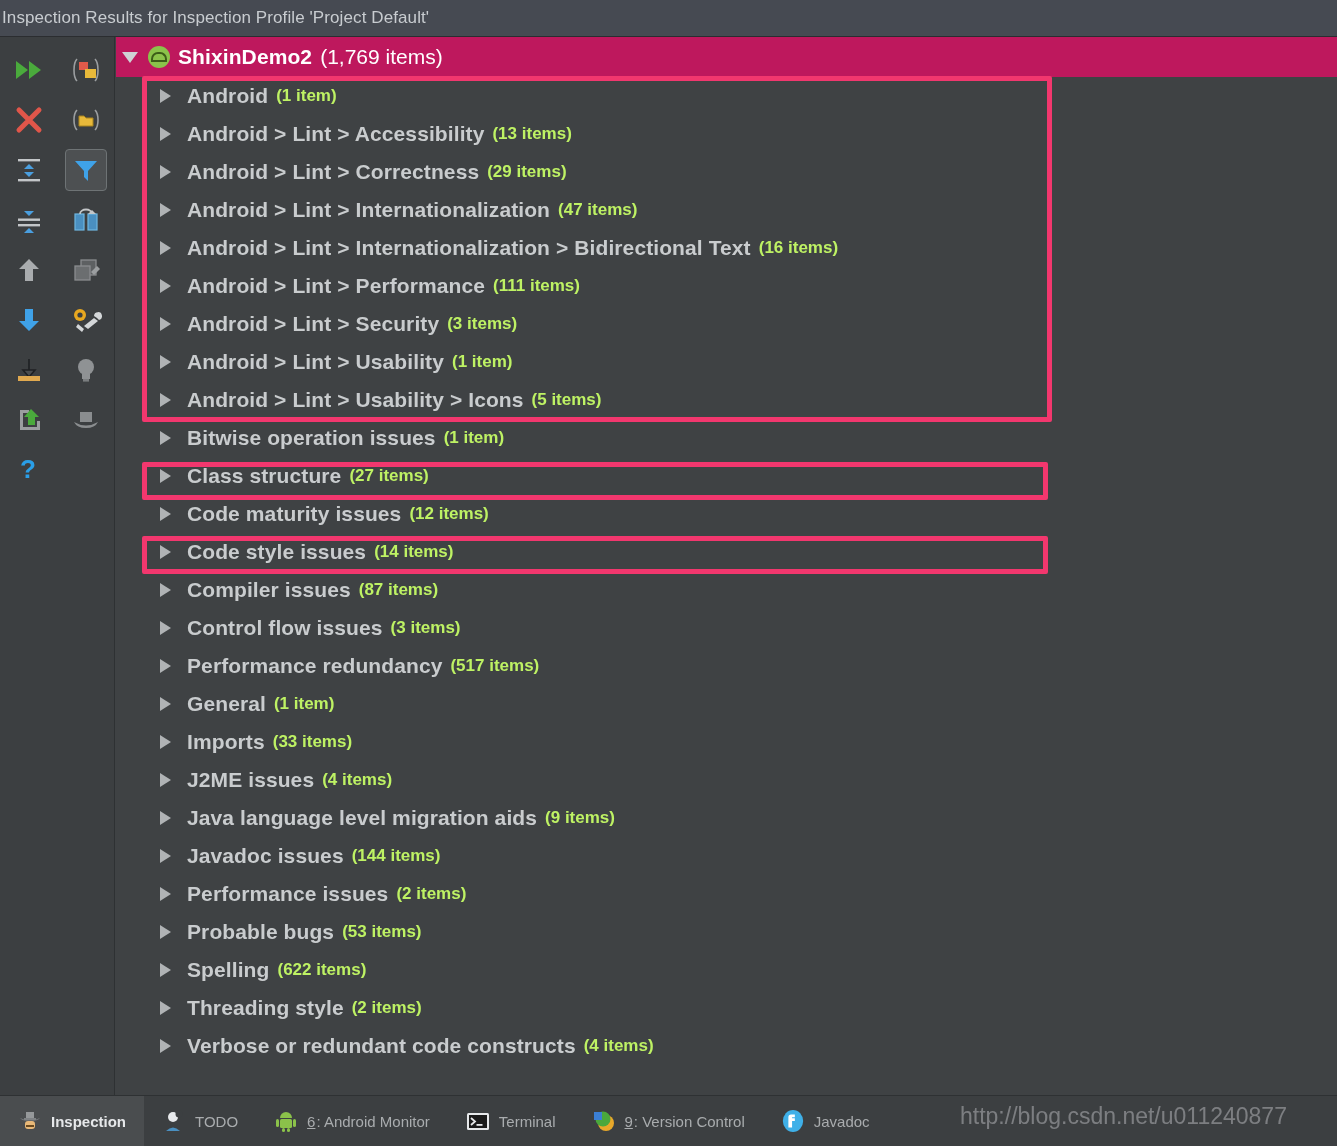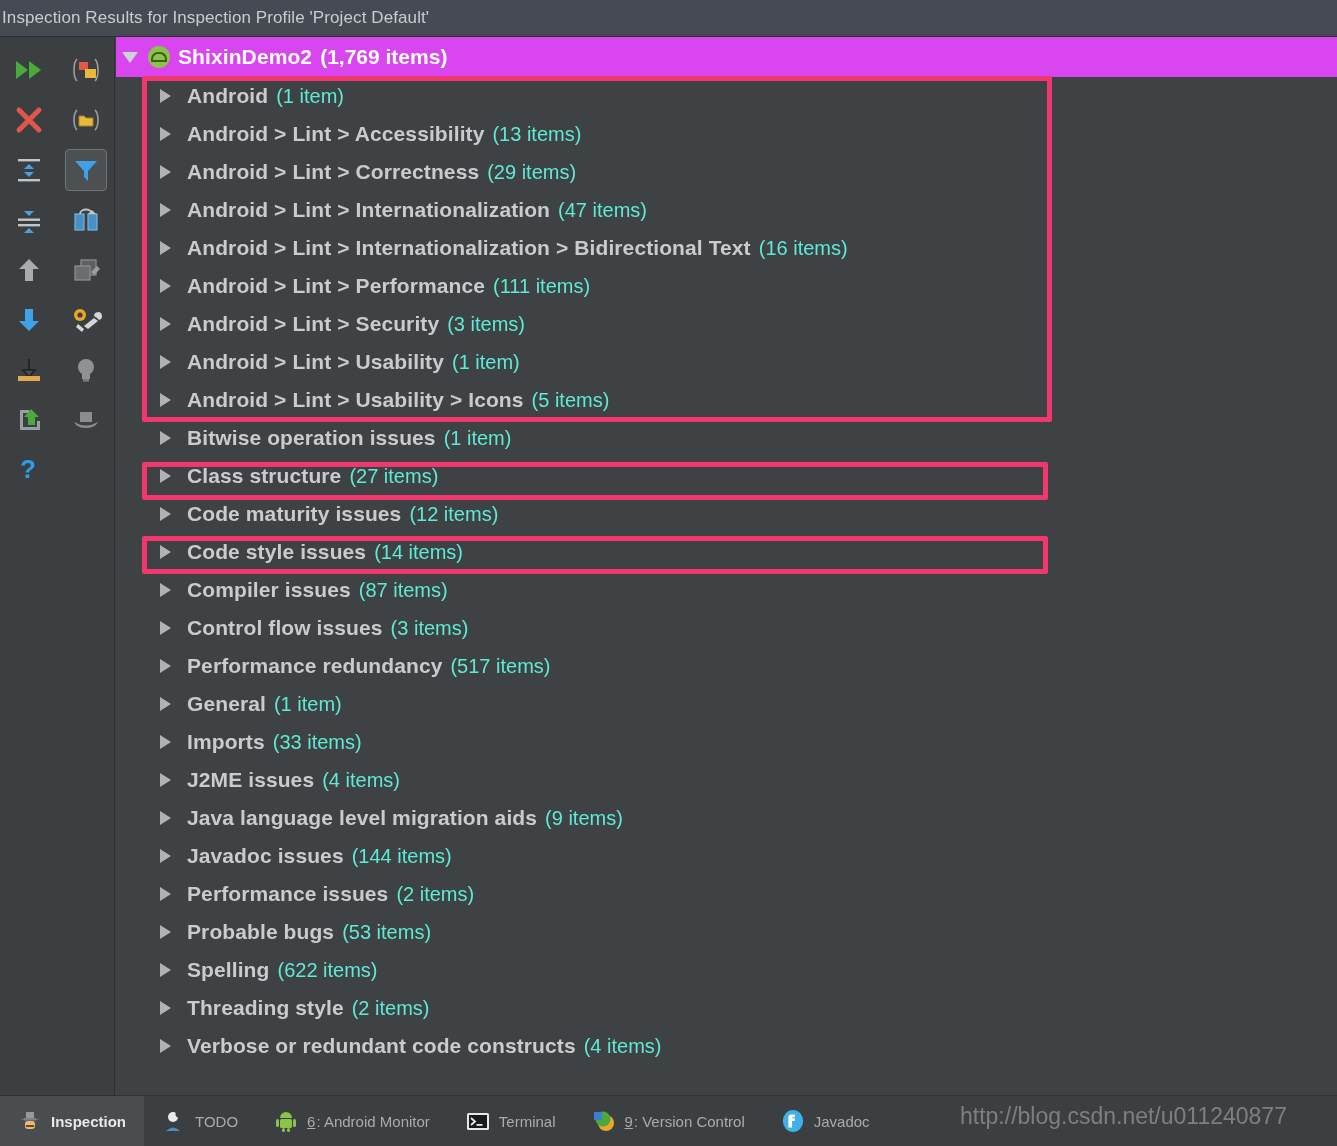--- a/index.html
+++ b/index.html
@@ -57,21 +57,21 @@
   }
   .tree-row {
     position: relative;
     height: 38px;
     display: flex; align-items: center;
     padding-left: 8px;
     white-space: nowrap;
     cursor: default;
   }
   .tree-row.root {
-    background: #d946ef;
+    background: #be185d;
     height: 40px;
     padding-left: 6px;
   }
   .tree-row.child { padding-left: 44px; }
 
   .arrow-right {
     width: 0; height: 0;
     border-left: 11px solid #b0b3b5;
     border-top: 7px solid transparent;
     border-bottom: 7px solid transparent;
@@ -86,25 +86,25 @@
     margin-right: 10px;
     flex: 0 0 auto;
   }
   .node-label {
     font-size: 21px; font-weight: bold;
     color: #c9ccce;
     letter-spacing: .1px;
   }
   .root .node-label { color: #ffffff; font-weight: bold; }
   .node-count {
-    font-size: 20px; font-weight: normal;
-    color: #5eead4;
+    font-size: 17px; font-weight: bold;
+    color: #bef264;
     margin-left: 8px;
   }
-  .root .node-count { color: #ffffff; font-weight: bold; font-size: 21px; }
+  .root .node-count { color: #ffffff; font-weight: normal; font-size: 21px; }
 
   
   .droid-root {
     width: 22px; height: 22px; border-radius: 50%;
     background: #8bc24a;
     margin-right: 8px;
     position: relative; flex: 0 0 auto;
     display: flex; align-items: center; justify-content: center;
   }
   .droid-root::before {

